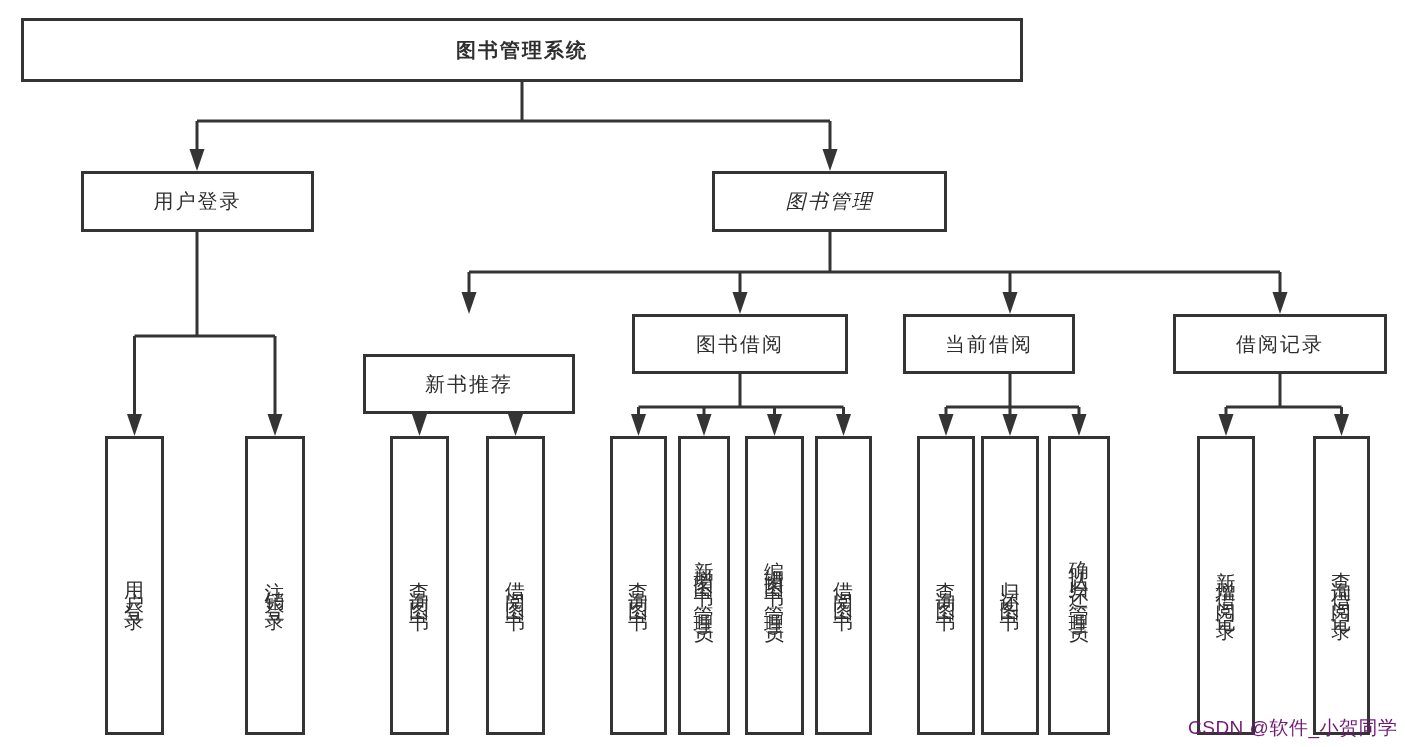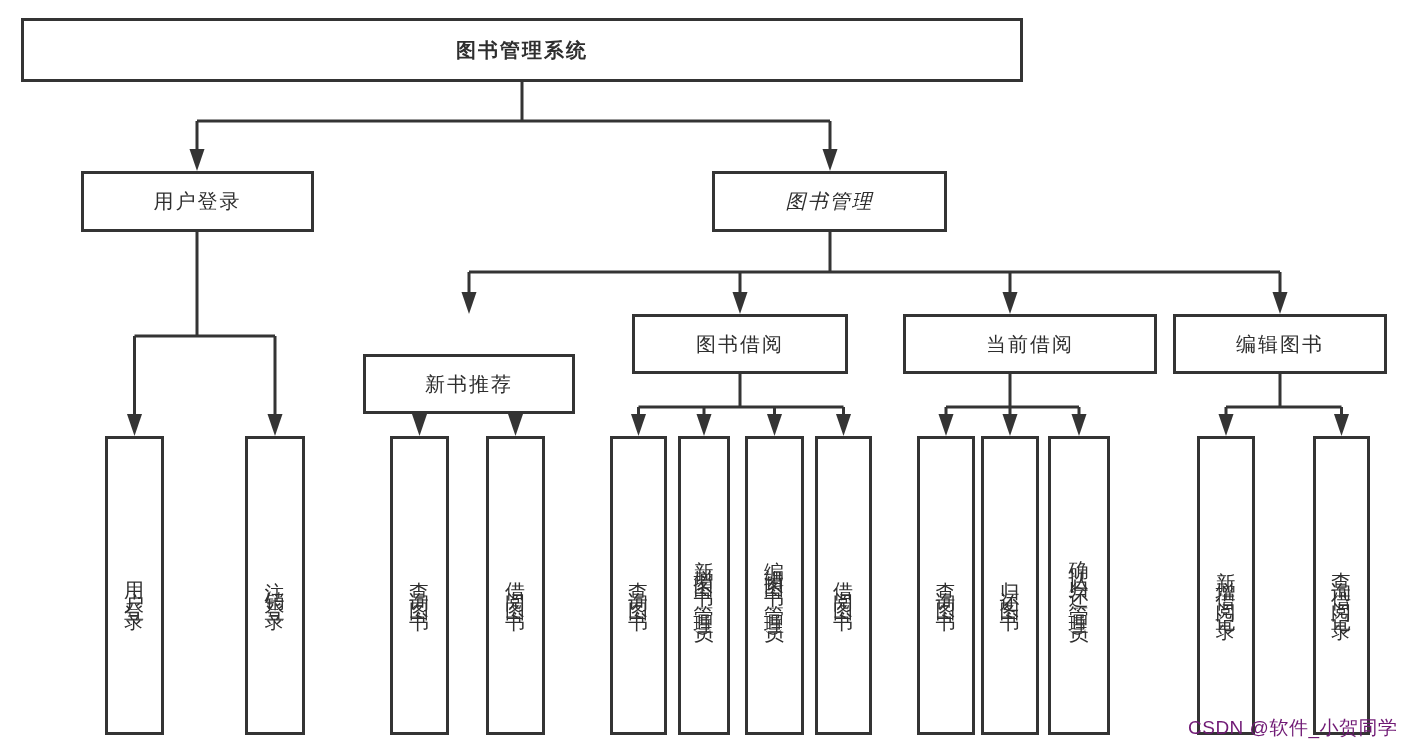--- a/index.html
+++ b/index.html
@@ -89,25 +89,25 @@
   <div class="node" style="left:712px;top:171px;width:235px;height:61px;font-style:italic;">
     <span>图书管理</span>
   </div>
 
   <div class="node" style="left:363px;top:314px;width:212px;height:60px;margin-top:40px;">
     <span>新书推荐</span>
   </div>
   <div class="node" style="left:632px;top:314px;width:216px;height:60px;">
     <span>图书借阅</span>
   </div>
-  <div class="node" style="left:903px;top:314px;width:254px;height:60px;">
+  <div class="node" style="left:903px;top:314px;width:172px;height:60px;">
     <span>当前借阅</span>
   </div>
   <div class="node" style="left:1173px;top:314px;width:214px;height:60px;">
-    <span>编辑图书</span>
+    <span>借阅记录</span>
   </div>
 
   <div class="leaf" style="left:105px;width:59px;">
     <span class="vtxt">用户登录</span>
   </div>
   <div class="leaf" style="left:245px;width:60px;">
     <span class="vtxt">注销登录</span>
   </div>
 
   <div class="leaf" style="left:390px;width:59px;">

